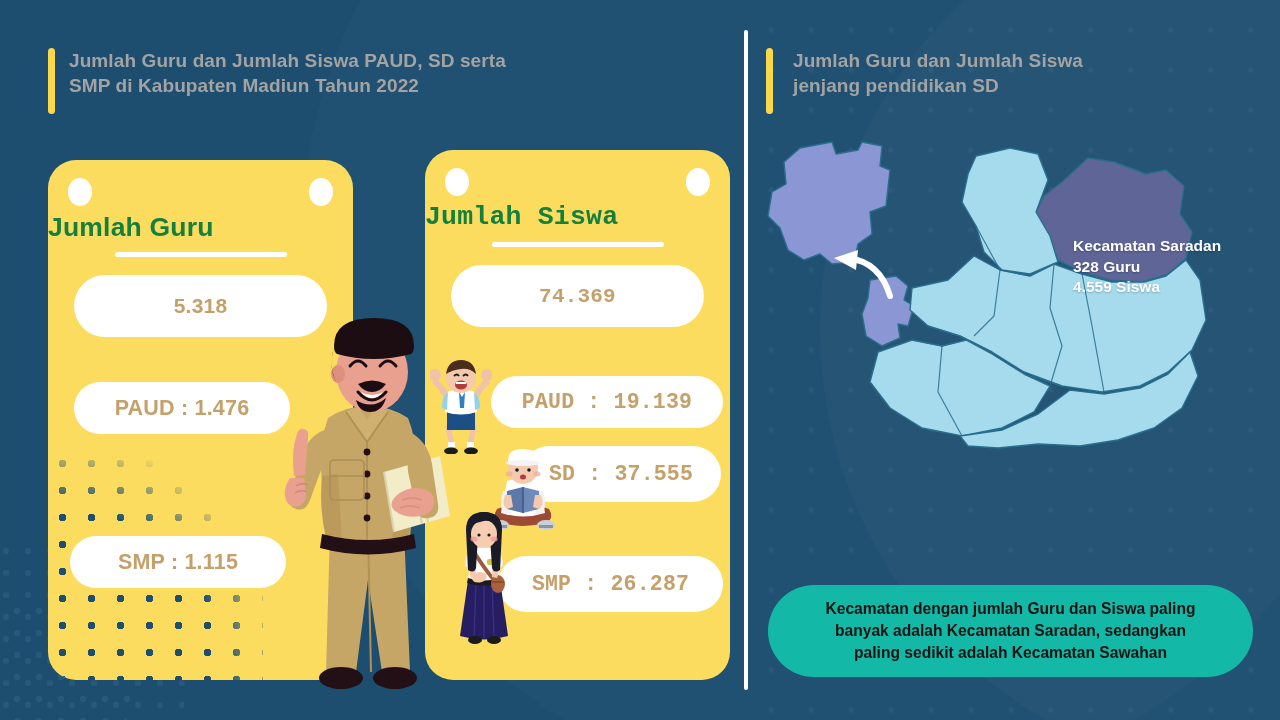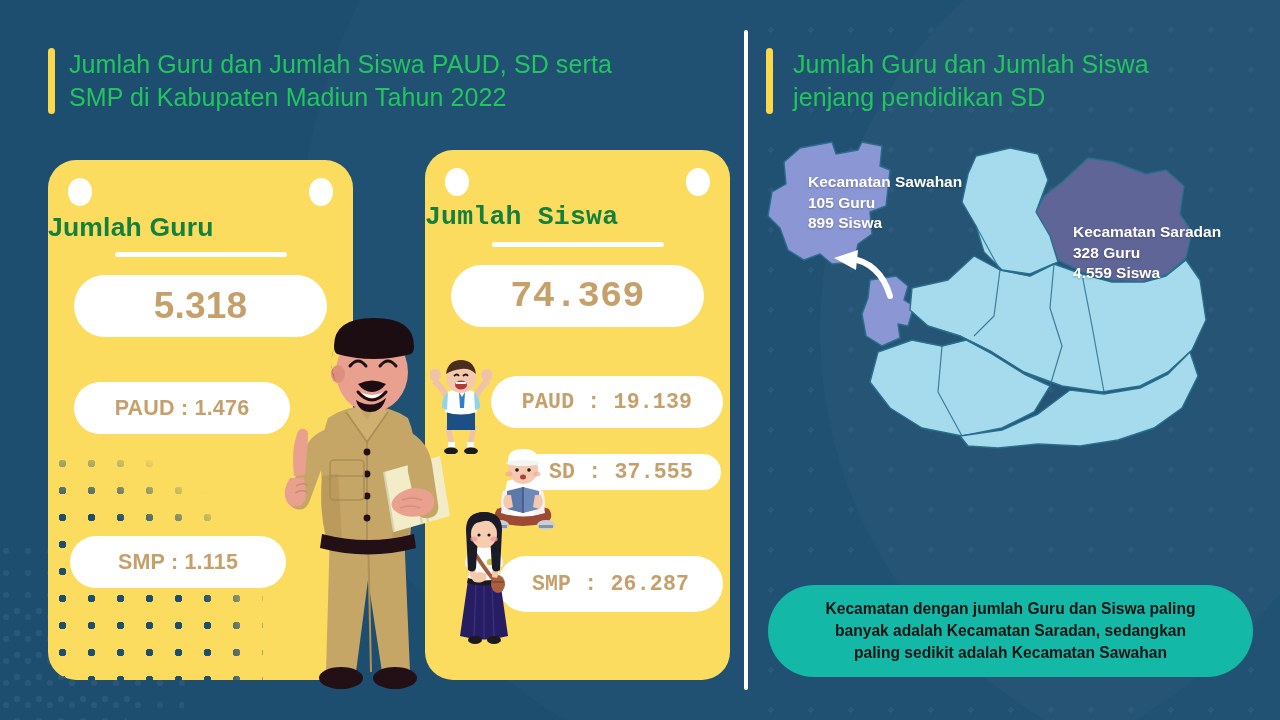--- a/index.html
+++ b/index.html
@@ -39,21 +39,21 @@
     position:absolute; left:-60px; bottom:-70px; width:190px; height:190px;
     border-radius:50%;
     background-image:radial-gradient(circle, rgba(255,255,255,.055) 3.4px, transparent 3.5px);
     background-size:22px 22px;
   }
 
   
   .head { position:absolute; display:flex; gap:14px; align-items:flex-start; }
   .head .bar { width:7px; border-radius:4px; background:#f9d84b; flex:0 0 7px; }
   .head h1 {
-    color:#22c55e; font-size:25px; font-weight:normal; line-height:1.33;
+    color:#a3a3a3; font-size:19px; font-weight:bold; line-height:1.33;
     letter-spacing:.1px; white-space:pre-line;
   }
   #head-left  { left:48px;  top:48px;  width:680px; }
   #head-left .bar  { height:66px; }
   #head-right { left:766px; top:48px;  width:470px;gap:20px; }
   #head-right .bar { height:66px; }
 
   
   .divider{
     position:absolute; left:744px; top:30px; width:4px; height:660px;
@@ -82,33 +82,33 @@
     position:absolute; left:50%; transform:translateX(-50%); top:92px;
     width:172px; height:5px; background:#ffffff; border-radius:4px;
   }
 
   .pill{
     position:absolute; background:#ffffff; border-radius:40px;
     display:flex; align-items:center; justify-content:center;
     color:#c5a06b; font-weight:bold; letter-spacing:.2px;
     z-index:4;
   }
-  .pill.big{ font-size:37px; }
+  .pill.big{ font-size:21px; }
   .pill.sub{ font-size:21.5px; }
 
   
   #g-total { left:26px;  top:115px; width:253px; height:62px; }
   #g-paud  { left:26px;  top:222px; width:216px; height:52px; }
   #g-sd    { left:68px;  top:296px; width:216px; height:52px; }
   #g-smp   { left:22px;  top:376px; width:216px; height:52px; }
 
   
   #s-total { left:26px;  top:115px; width:253px; height:62px;text-align:center; }
   #s-paud  { left:66px;  top:226px; width:232px; height:52px; }
-  #s-sd    { left:96px;  top:304px; width:200px; height:36px; }
+  #s-sd    { left:96px;  top:296px; width:200px; height:56px; }
   #s-smp   { left:73px;  top:406px; width:225px; height:56px; }
 
   
   .card-dots{
     position:absolute; left:0; bottom:0; width:215px; height:230px;
     border-bottom-left-radius:28px; overflow:hidden; z-index:1;
     -webkit-mask-image:radial-gradient(circle at 0% 100%, #000 0%, #000 55%, transparent 78%);
             mask-image:radial-gradient(circle at 0% 100%, #000 0%, #000 55%, transparent 78%);
     background-image:radial-gradient(circle, #1d4e70 3.6px, transparent 3.7px);
     background-size:29px 27px;
@@ -122,21 +122,21 @@
   #kid-smp { left:452px; top:508px; width:64px;  height:140px; z-index:5;}
 
   
   #map { position:absolute; left:762px; top:140px; width:510px; height:420px; }
 
   .mlabel{
     position:absolute; color:#ffffff; font-weight:bold; line-height:1.33;
     font-size:15.5px; white-space:pre-line; text-shadow:0 1px 2px rgba(0,0,0,.25);
   }
   #lab-sawahan{ left:808px; top:172px; }
-  #lab-saradan{ left:1073px; top:222px; }
+  #lab-saradan{ left:1073px; top:236px; }
 
   
   #conclusion{
     position:absolute; left:768px; top:585px; width:485px; height:92px;
     background:#14b8a6; border-radius:46px;
     display:flex; align-items:center; justify-content:center; text-align:center;
     color:#141414; font-size:15.6px; font-weight:bold; line-height:1.42;
     white-space:pre-line; padding:0 22px;
   }
 </style>
@@ -362,23 +362,20 @@
         <path d="M166 186 L198 196 L230 212"></path>
       </g>
     </g>
 
     <g>
       <path d="M128 156 q-10 -34 -42 -38" fill="none" stroke="#ffffff" stroke-width="6" stroke-linecap="round"></path>
       <path d="M72 118 L96 110 L94 130 Z" fill="#ffffff"></path>
     </g>
   </svg>
 
-  <div class="mlabel" id="lab-sawahan">Kecamatan Sawahan
-105 Guru
-899 Siswa</div>
   <div class="mlabel" id="lab-saradan">Kecamatan Saradan
 328 Guru
 4.559 Siswa</div>
 
   <div id="conclusion">Kecamatan dengan jumlah Guru dan Siswa paling
 banyak adalah Kecamatan Saradan, sedangkan
 paling sedikit adalah Kecamatan Sawahan</div>
 
 </div>
 

